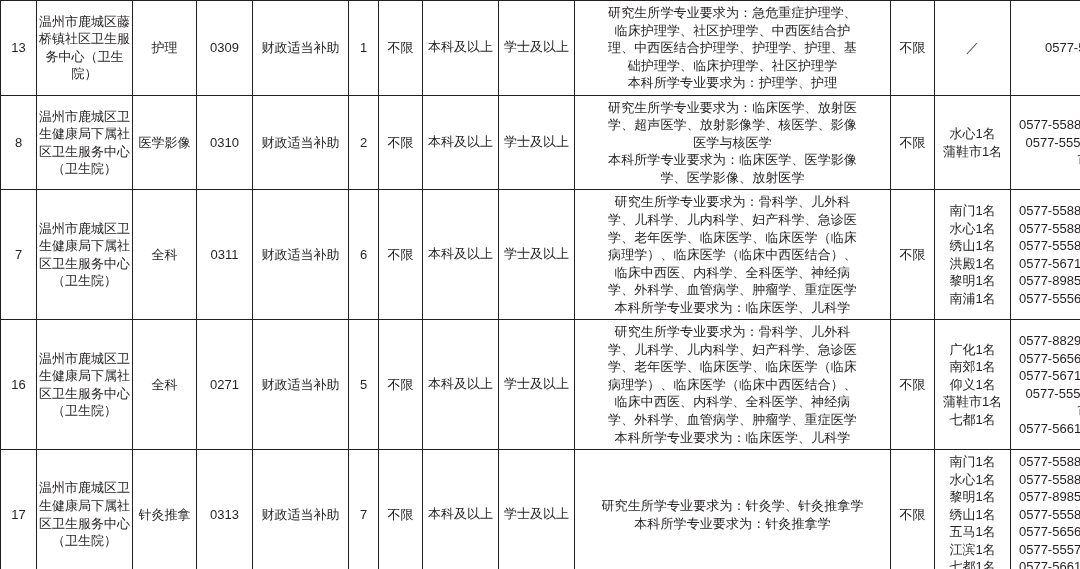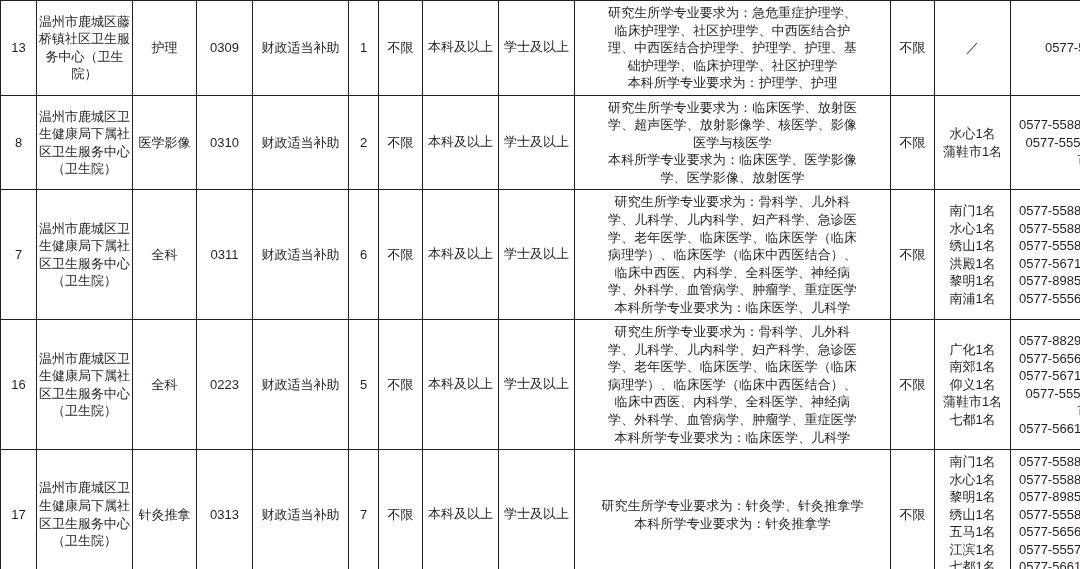--- a/index.html
+++ b/index.html
@@ -198,21 +198,21 @@
             <span class="line">0577-55582640（绣山）</span>
             <span class="line">0577-56718250（洪殿）</span>
             <span class="line">0577-89850078（黎明）</span>
             <span class="line">0577-55565673（南浦）</span>
           </td>
         </tr>
         <tr>
           <td class="cell-idx">16</td>
           <td class="cell-unit">温州市鹿城区卫生健康局下属社区卫生服务中心（卫生院）</td>
           <td class="cell-dept">全科</td>
-          <td class="cell-code">0223</td>
+          <td class="cell-code">0271</td>
           <td class="cell-fund">财政适当补助</td>
           <td class="cell-num">5</td>
           <td class="cell-sex">不限</td>
           <td class="cell-edu">本科及以上</td>
           <td class="cell-degree">学士及以上</td>
           <td class="cell-major">
             <span class="line">研究生所学专业要求为：骨科学、儿外科</span>
             <span class="line">学、儿科学、儿内科学、妇产科学、急诊医</span>
             <span class="line">学、老年医学、临床医学、临床医学（临床</span>
             <span class="line">病理学）、临床医学（临床中西医结合）、</span>

